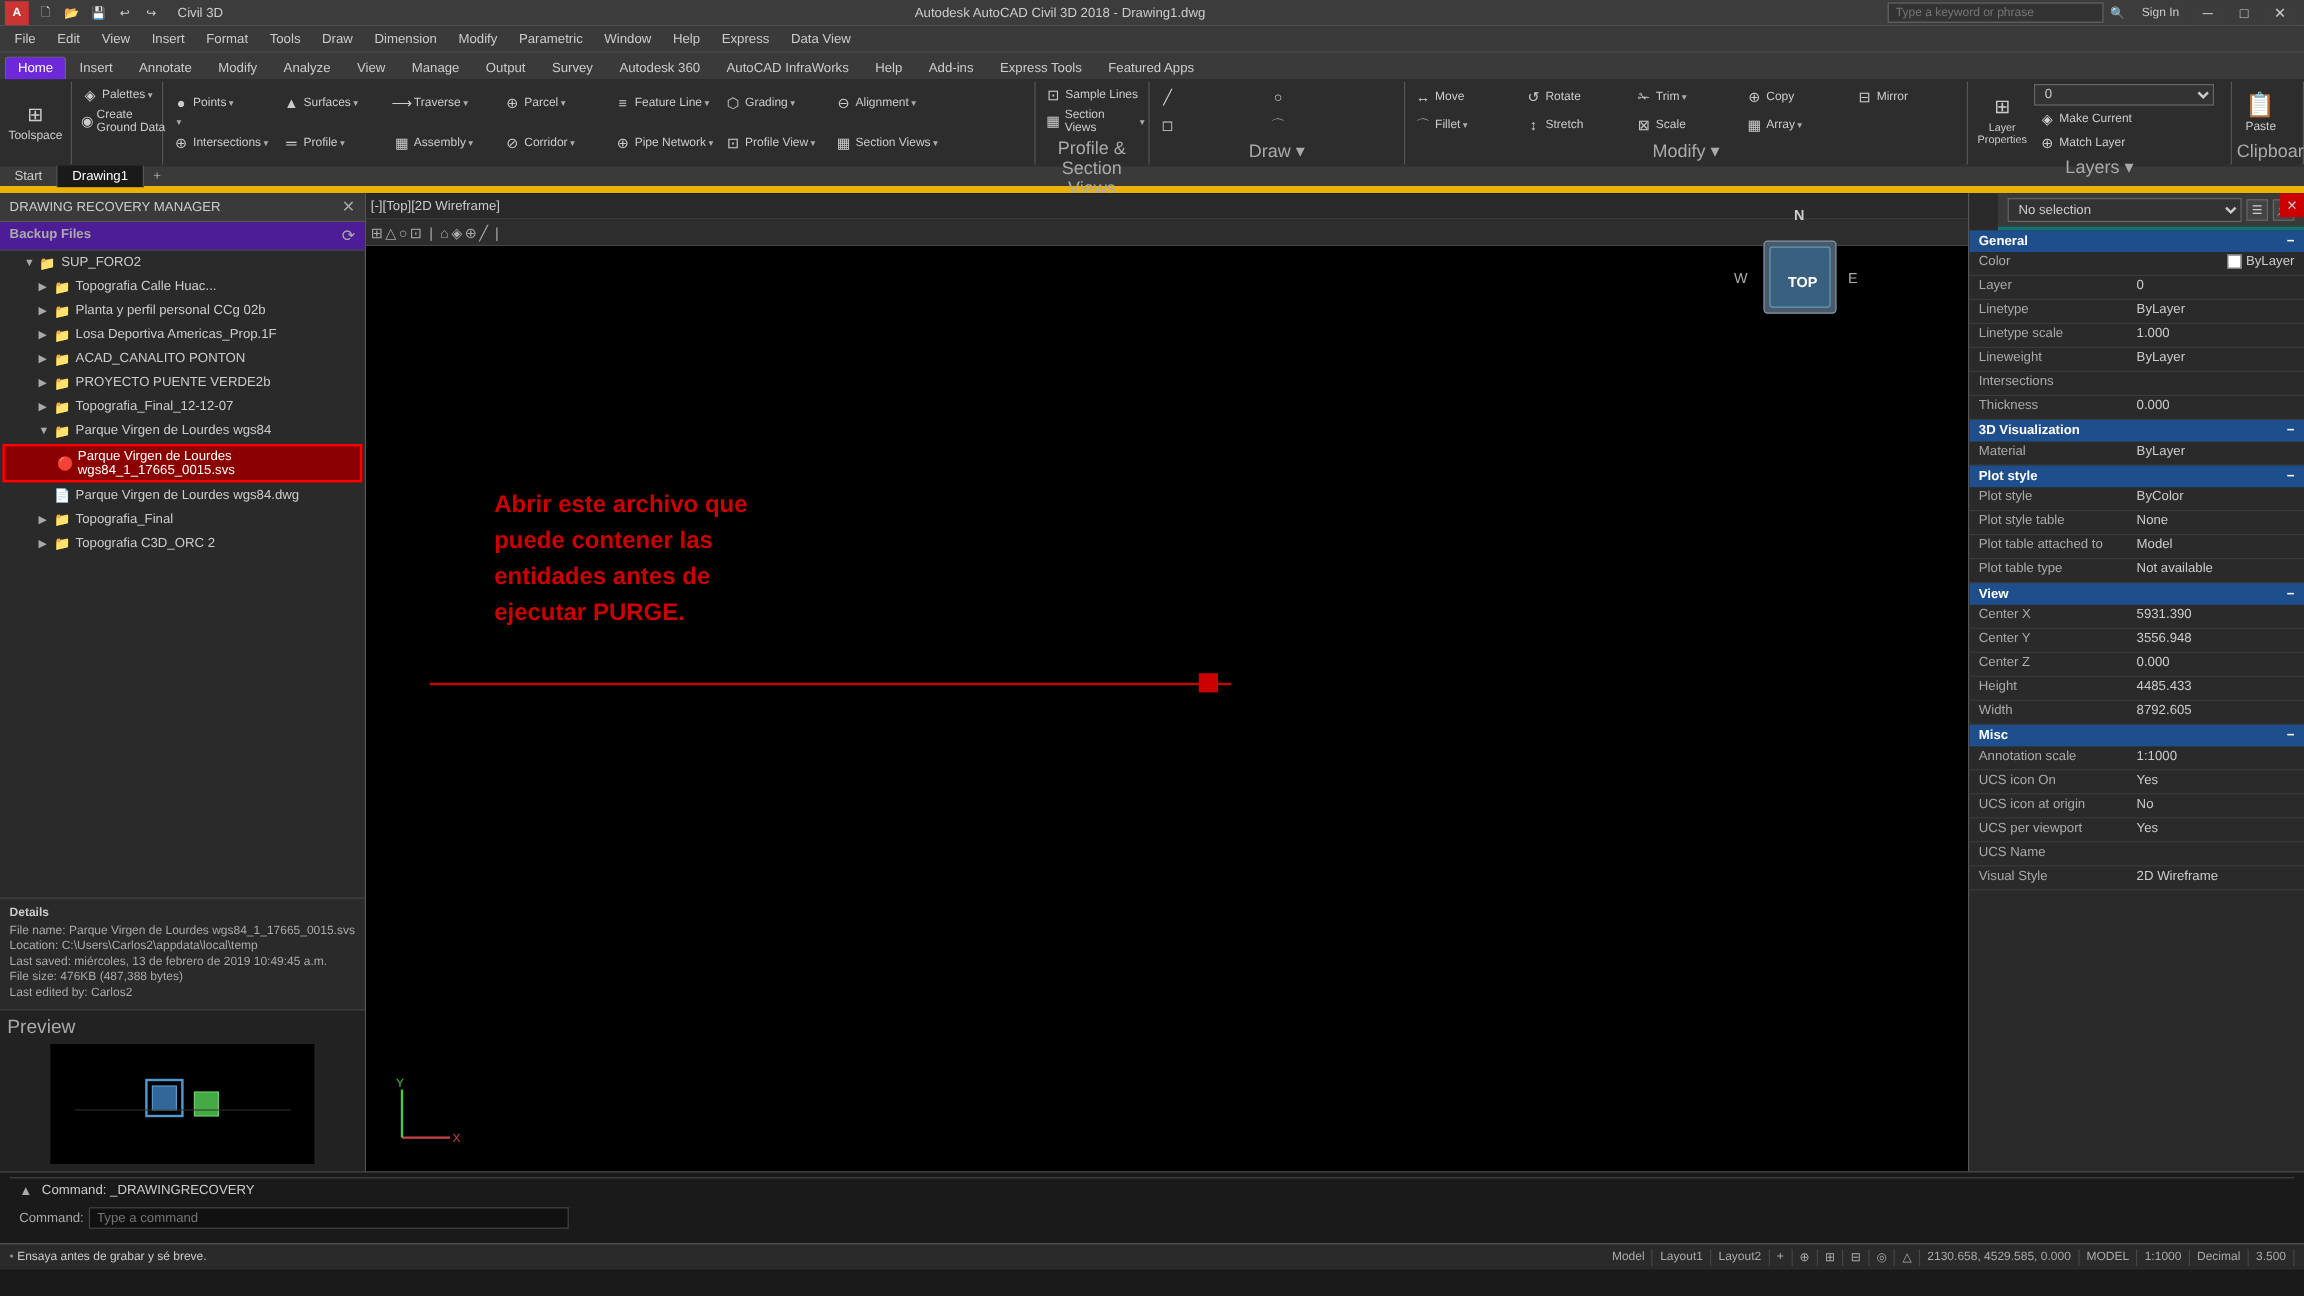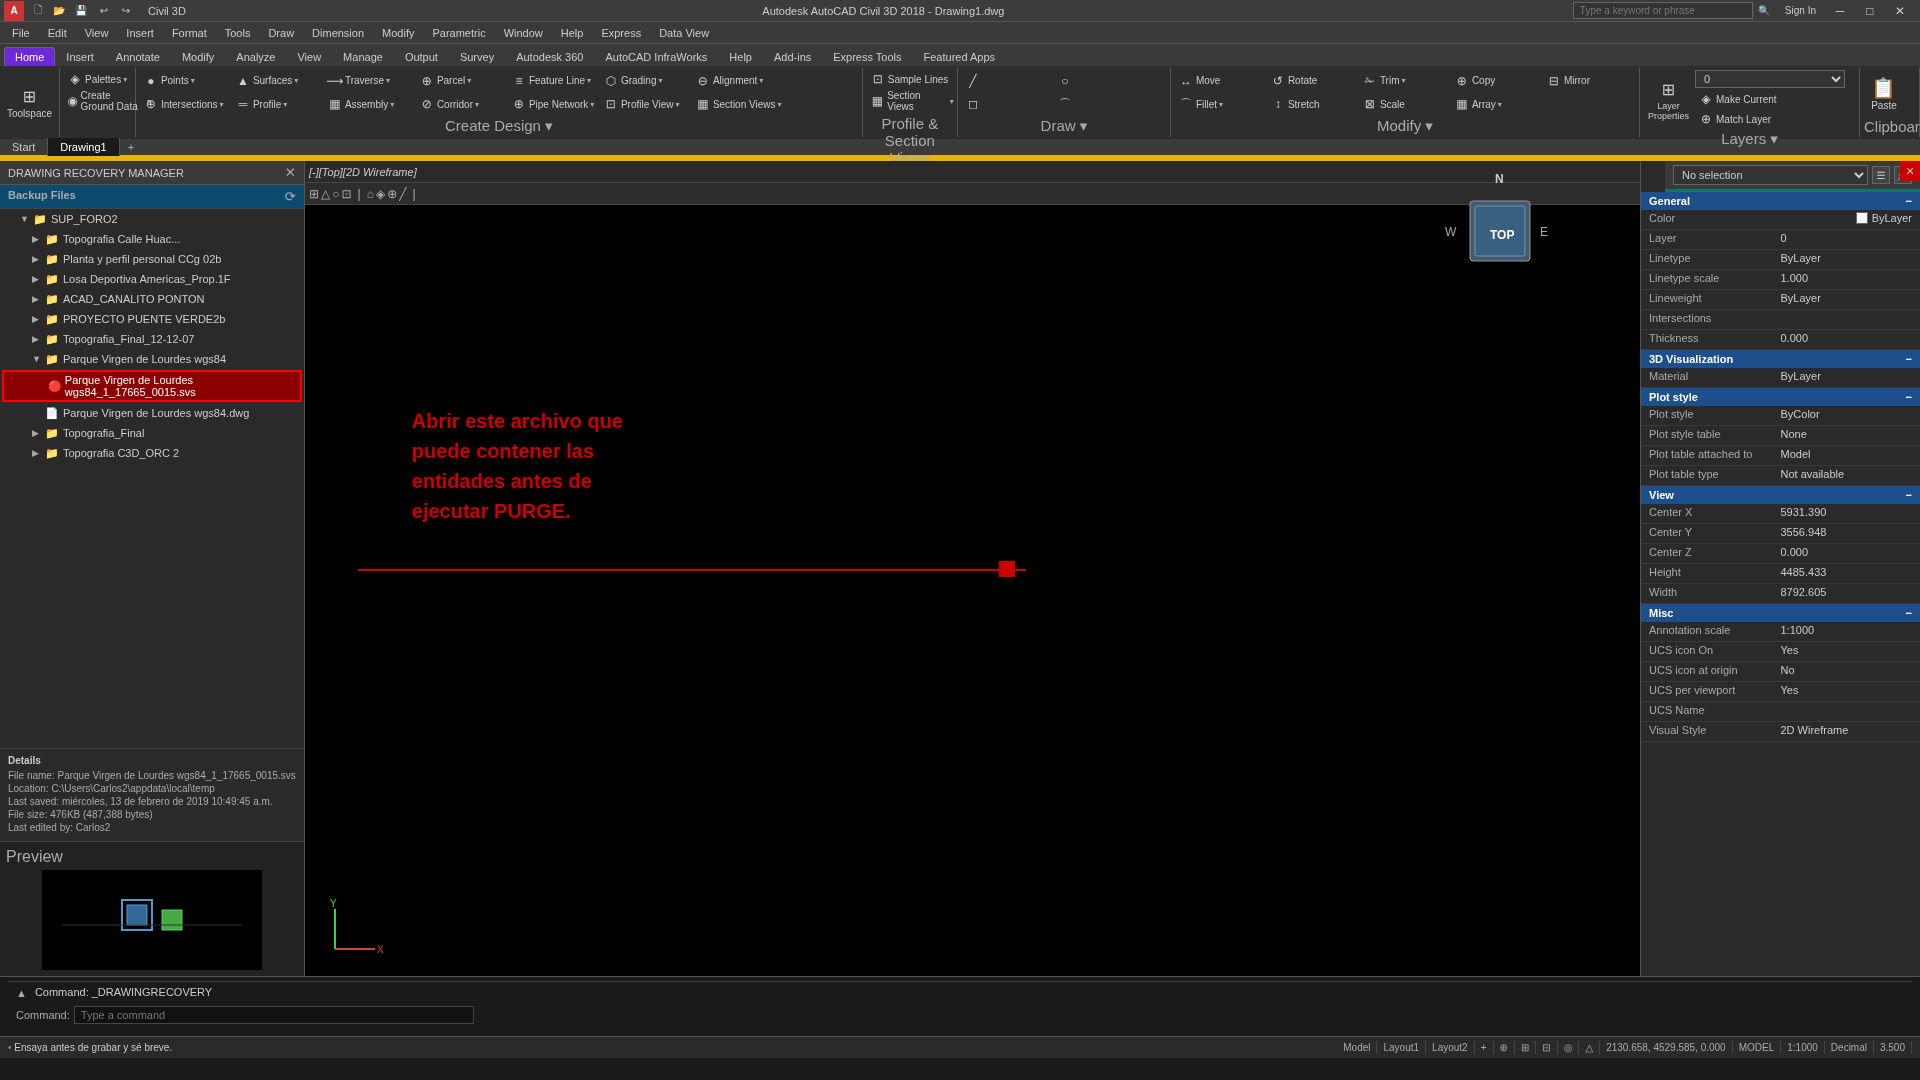--- a/index.html
+++ b/index.html
@@ -60,21 +60,21 @@
     .doc-tab { padding: 3px 12px; color: #ccc; font-size: 11px; cursor: pointer; border-right: 1px solid #555; }
     .doc-tab.active { background: #1a1a1a; color: white; }
     .doc-tab-add { padding: 3px 8px; color: #aaa; cursor: pointer; }
 
     
     #main { display: flex; height: calc(1080px - 22px - 22px - 95px - 22px - 22px - 22px); }
 
     
     #left-panel { width: 305px; background: #2a2a2a; border-right: 1px solid #555; display: flex; flex-direction: column; }
     .panel-header { background: #3a3a3a; padding: 4px 8px; font-size: 11px; color: #ccc; border-bottom: 1px solid #555; display: flex; justify-content: space-between; align-items: center; }
-    .panel-section { padding: 4px 8px; background: #0c4a6e; border-bottom: 1px solid #444; font-size: 11px; font-weight: bold; color: #aaa; }
+    .panel-section { padding: 4px 8px; background: #4c1d95; border-bottom: 1px solid #444; font-size: 11px; font-weight: bold; color: #aaa; }
     .tree-item { display: flex; align-items: center; padding: 2px 8px; cursor: pointer; font-size: 11px; color: #ccc; }
     .tree-item.highlighted { background: #8b0000; color: white; }
     .tree-indent { width: 12px; flex-shrink: 0; }
     .tree-arrow { width: 12px; font-size: 9px; color: #aaa; }
     .tree-icon { width: 16px; height: 16px; margin-right: 3px; display: flex; align-items: center; justify-content: center; font-size: 11px; }
     .details-section { padding: 6px 8px; font-size: 10px; color: #aaa; border-top: 1px solid #444; }
     .details-section div { margin-bottom: 2px; }
     .preview-section { background: #222; border-top: 1px solid #444; padding: 6px; }
     .preview-canvas { background: #000; width: 220px; height: 100px; margin: 0 auto; display: flex; align-items: center; justify-content: center; }
 
@@ -269,21 +269,20 @@
           <div class="rb-sm-icon">⊡</div>
           <span>Profile View</span>
           <span class="rb-arrow">▾</span>
         </div>
         <div class="rb-sm">
           <div class="rb-sm-icon">▦</div>
           <span>Section Views</span>
           <span class="rb-arrow">▾</span>
         </div>
       </div>
-      <div class="ribbon-group-title">Create Design ▾</div>
     </div>
 
     <div class="ribbon-group">
       <div class="ribbon-btns" style="flex-direction:column;gap:1px;">
         <div class="rb-sm">
           <div class="rb-sm-icon">⊡</div>
           <span>Sample Lines</span>
         </div>
         <div class="rb-sm">
           <div class="rb-sm-icon">▦</div>
@@ -519,21 +518,21 @@
           <rect x="110" y="35" width="20" height="20" fill="#44aa44" stroke="#66cc66" stroke-width="1"></rect>
           <line x1="10" y1="50" x2="190" y2="50" stroke="#333" stroke-width="1"></line>
         </svg>
       </div>
     </div>
   </div>
 
   <div id="viewport">
 
     <div style="position:absolute;top:0;left:0;right:0;height:22px;background:#2a2a2a;border-bottom:1px solid #444;display:flex;align-items:center;padding:0 4px;gap:4px;">
-      <div class="viewport-label" style="position:static;font-style:italic;">[-][Top][2D Wireframe]</div>
+      <div class="viewport-label" style="position:static;">[-][Top][2D Wireframe]</div>
     </div>
 
     <div style="position:absolute;top:22px;left:0;right:0;height:22px;background:#2d2d2d;border-bottom:1px solid #444;display:flex;align-items:center;padding:0 4px;gap:2px;overflow:hidden;">
       <span style="color:#aaa;font-size:12px;">⊞</span>
       <span style="color:#aaa;font-size:12px;">△</span>
       <span style="color:#aaa;font-size:12px;">○</span>
       <span style="color:#aaa;font-size:12px;">⊡</span>
       <span style="color:#aaa;font-size:12px;margin:0 4px;">|</span>
       <span style="color:#aaa;font-size:12px;">⌂</span>
       <span style="color:#aaa;font-size:12px;">◈</span>

